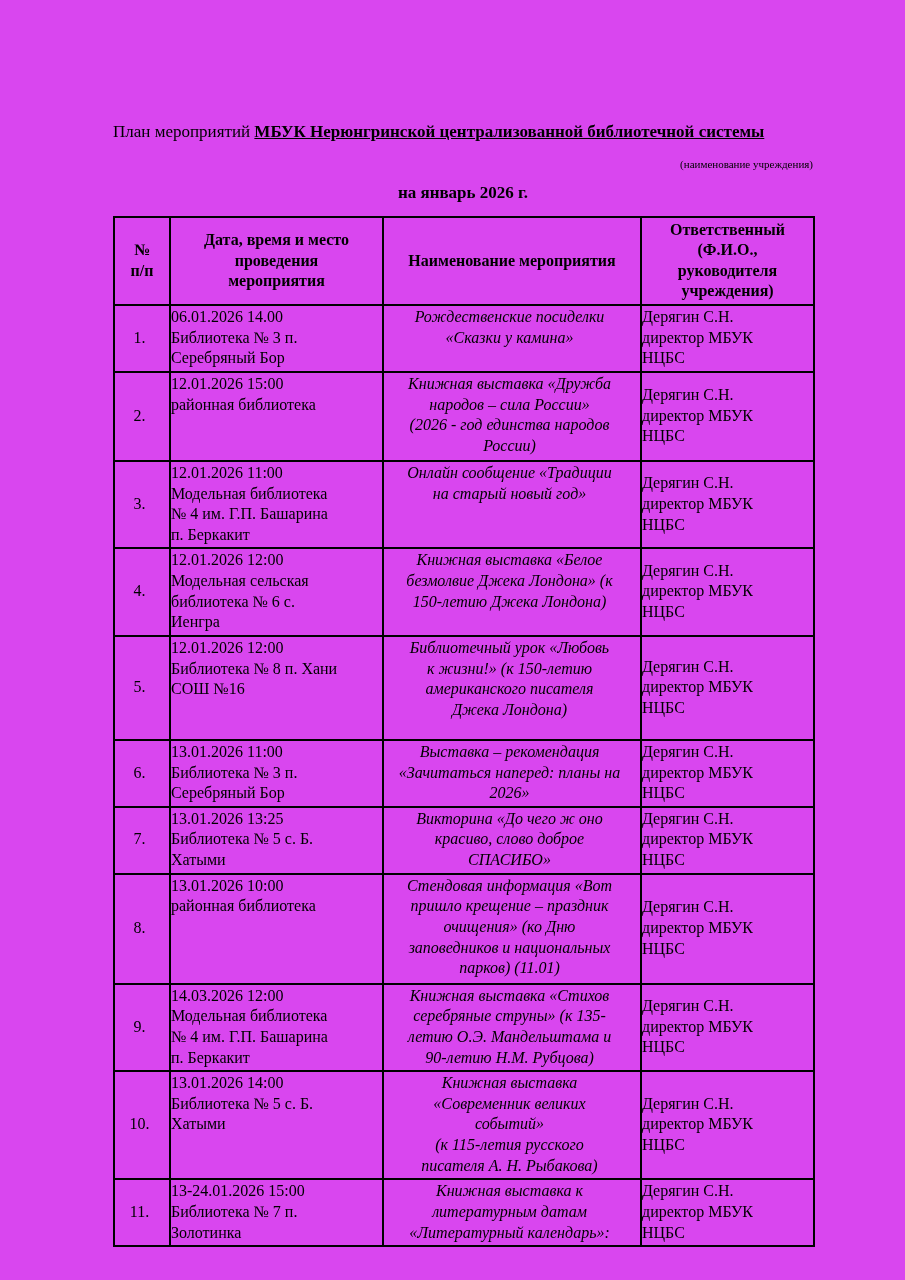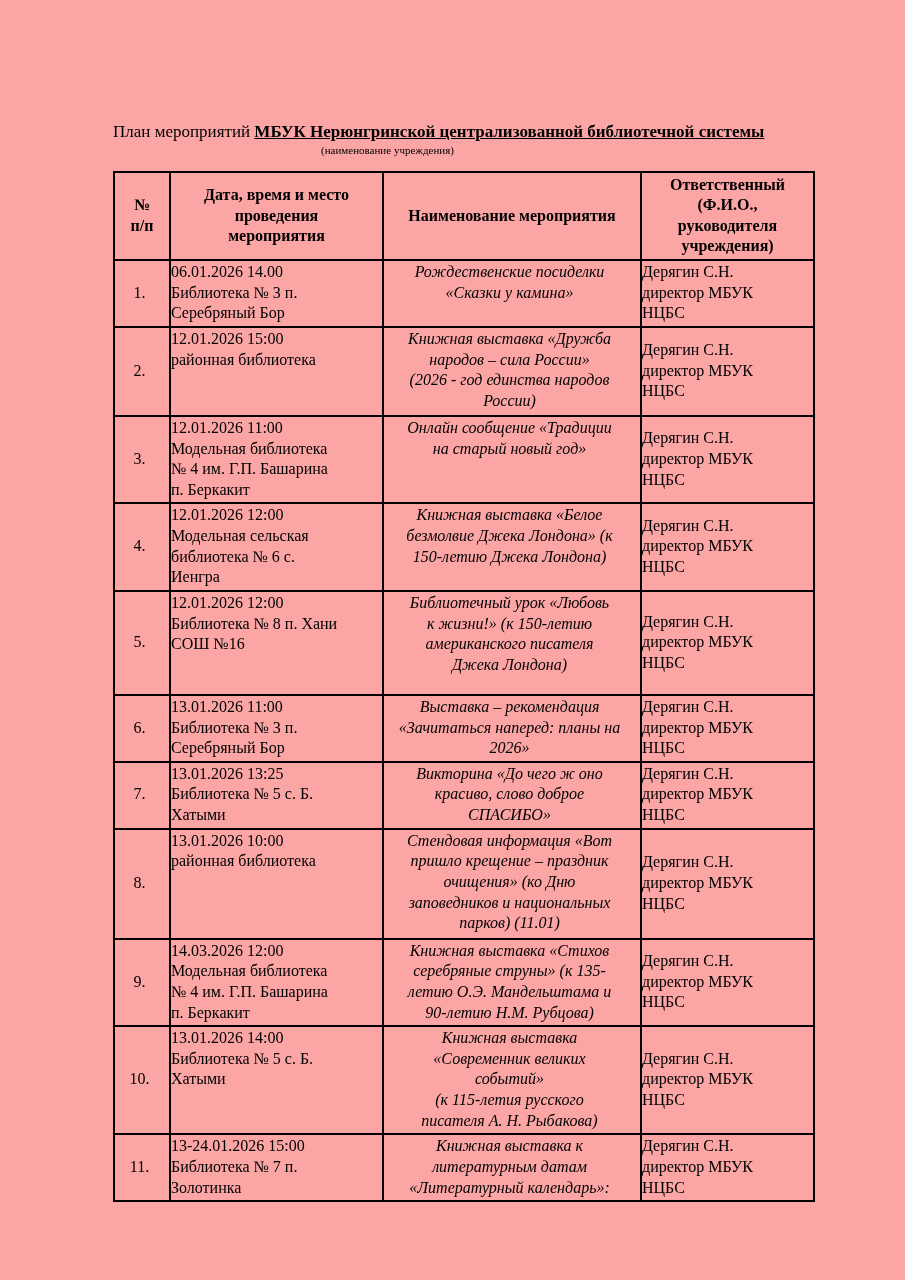--- a/index.html
+++ b/index.html
@@ -4,21 +4,21 @@
 <style>
   html, body {
     margin: 0;
     padding: 0;
     background: #ffffff;
   }
   .page {
     position: relative;
     width: 905px;
     height: 1280px;
-    background: #fca5a5;
+    background: #d946ef;
     color: #000000;
     font-family: "Liberation Serif", "DejaVu Serif", serif;
     overflow: hidden;
   }
   .content {
     padding-top: 122px;
     padding-left: 113px;
     width: 700px;
   }
   .doc-title {
@@ -26,23 +26,23 @@
     line-height: 1.2;
     white-space: nowrap;
   }
   .org-name {
     font-weight: bold;
     text-decoration: underline;
   }
   .title-note {
     font-size: 11px;
     line-height: 1.2;
-    text-align: left;
+    text-align: right;
     padding-left: 208px;
-    margin-top: 2px;
+    margin-top: 16px;
   }
   .period {
     font-size: 17px;
     font-weight: bold;
     text-align: center;
     margin-top: 11px;
   }
   table.events {
     border-collapse: collapse;
     table-layout: fixed;
@@ -91,20 +91,21 @@
 <div class="page">
   <div class="content">
 
     <div class="doc-title">
       <span>План мероприятий</span>
       <span class="org-name">МБУК Нерюнгринской централизованной библиотечной системы</span>
     </div>
 
     <div class="title-note">(наименование учреждения)</div>
 
+    <div class="period">на январь 2026 г.</div>
 
     <table class="events">
       <colgroup>
         <col class="c1">
           <col class="c2">
           <col class="c3">
           <col class="c4">
       </colgroup>
       <thead>
         <tr>

